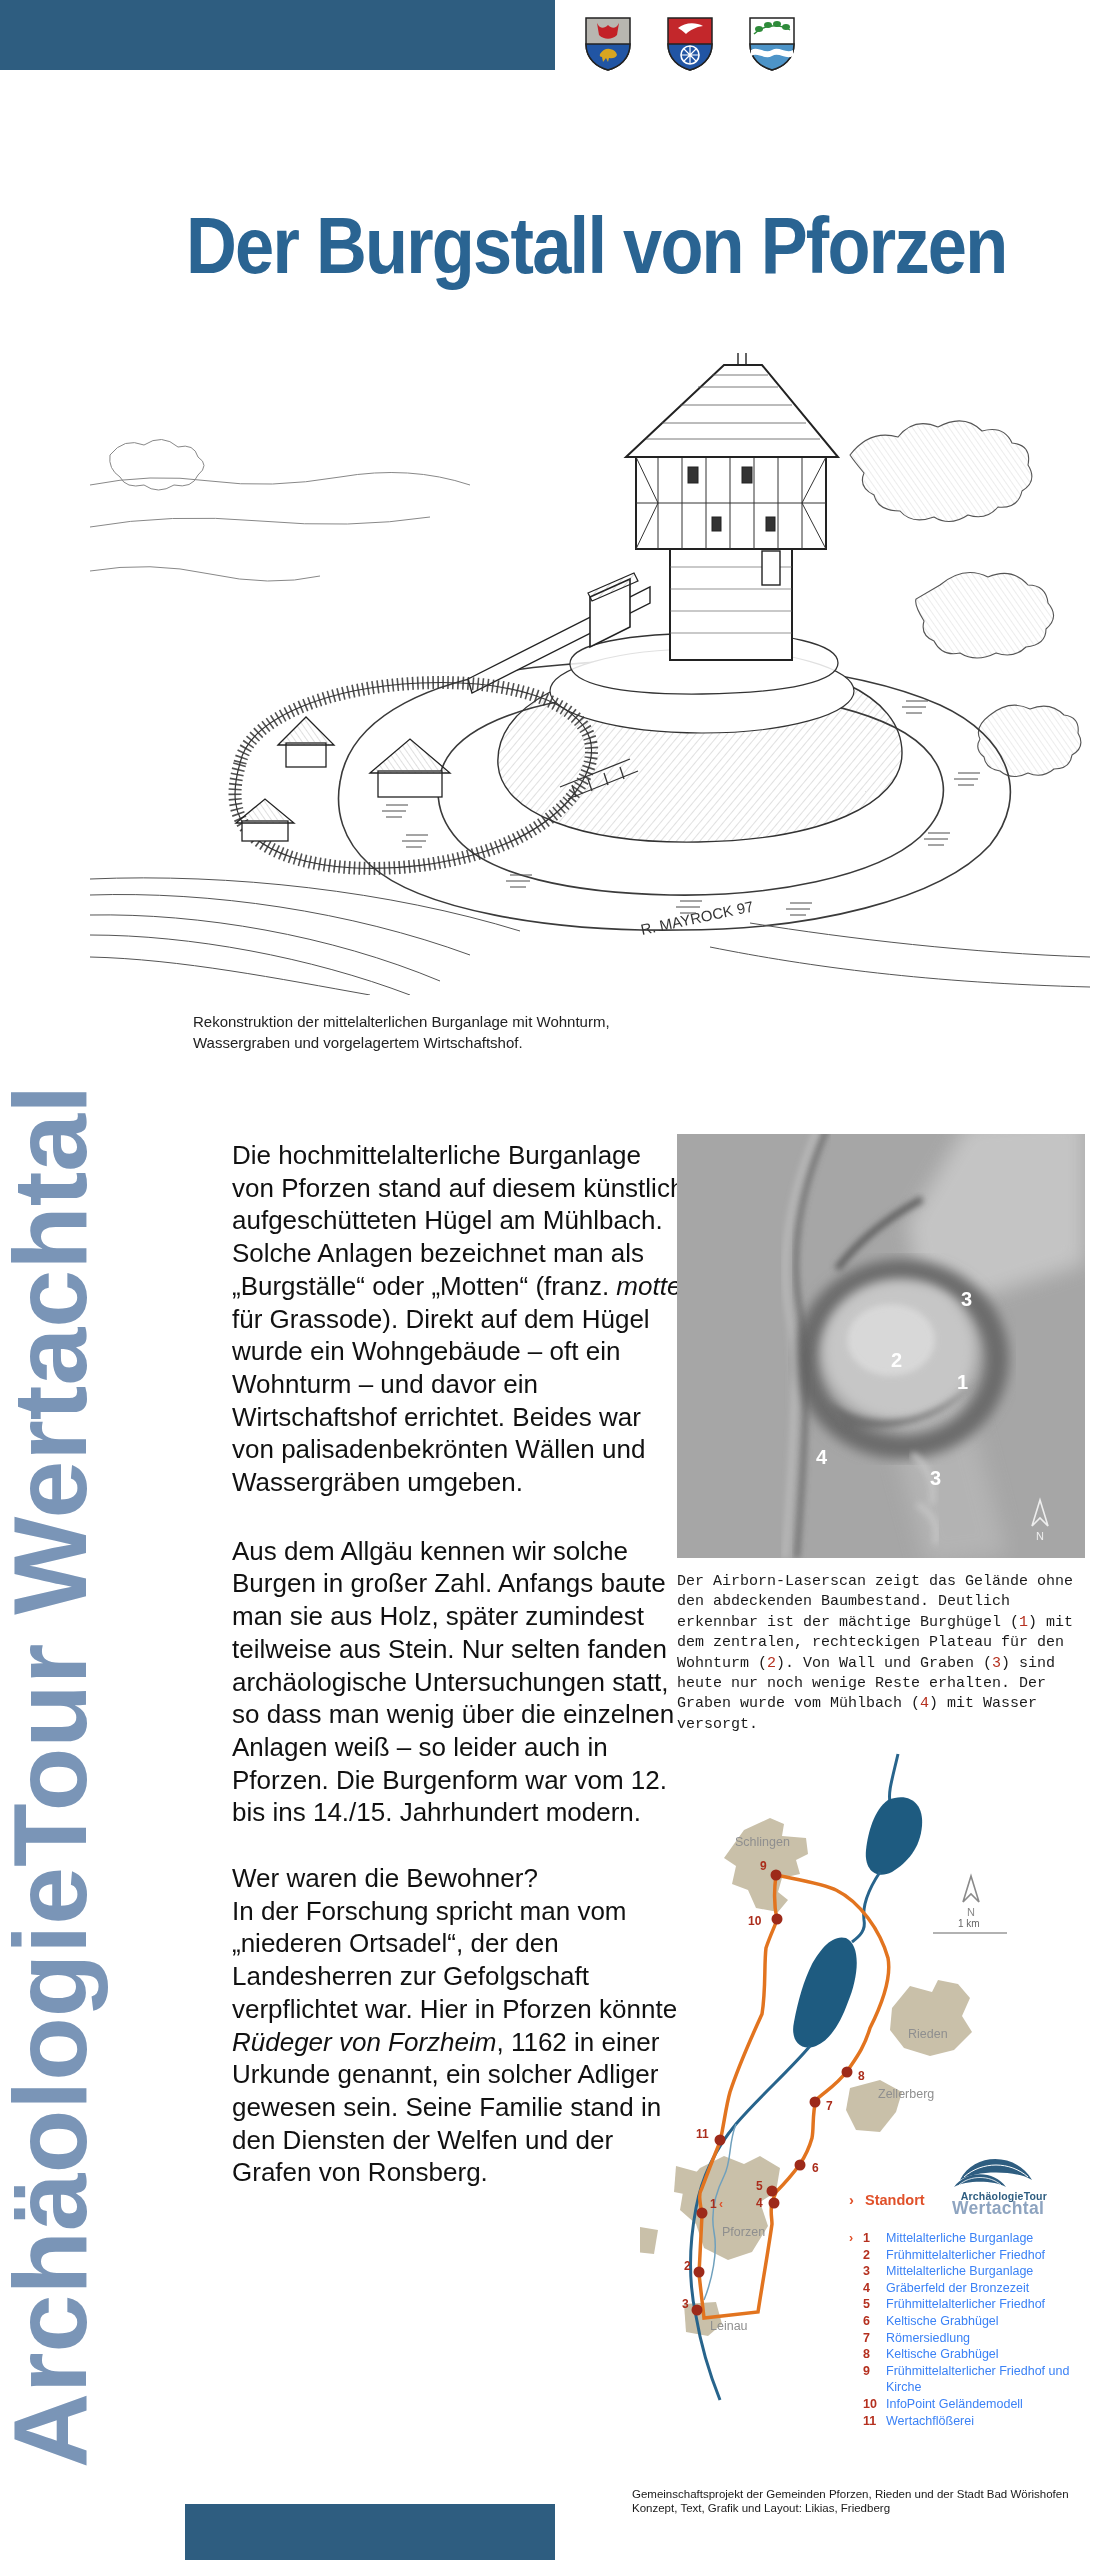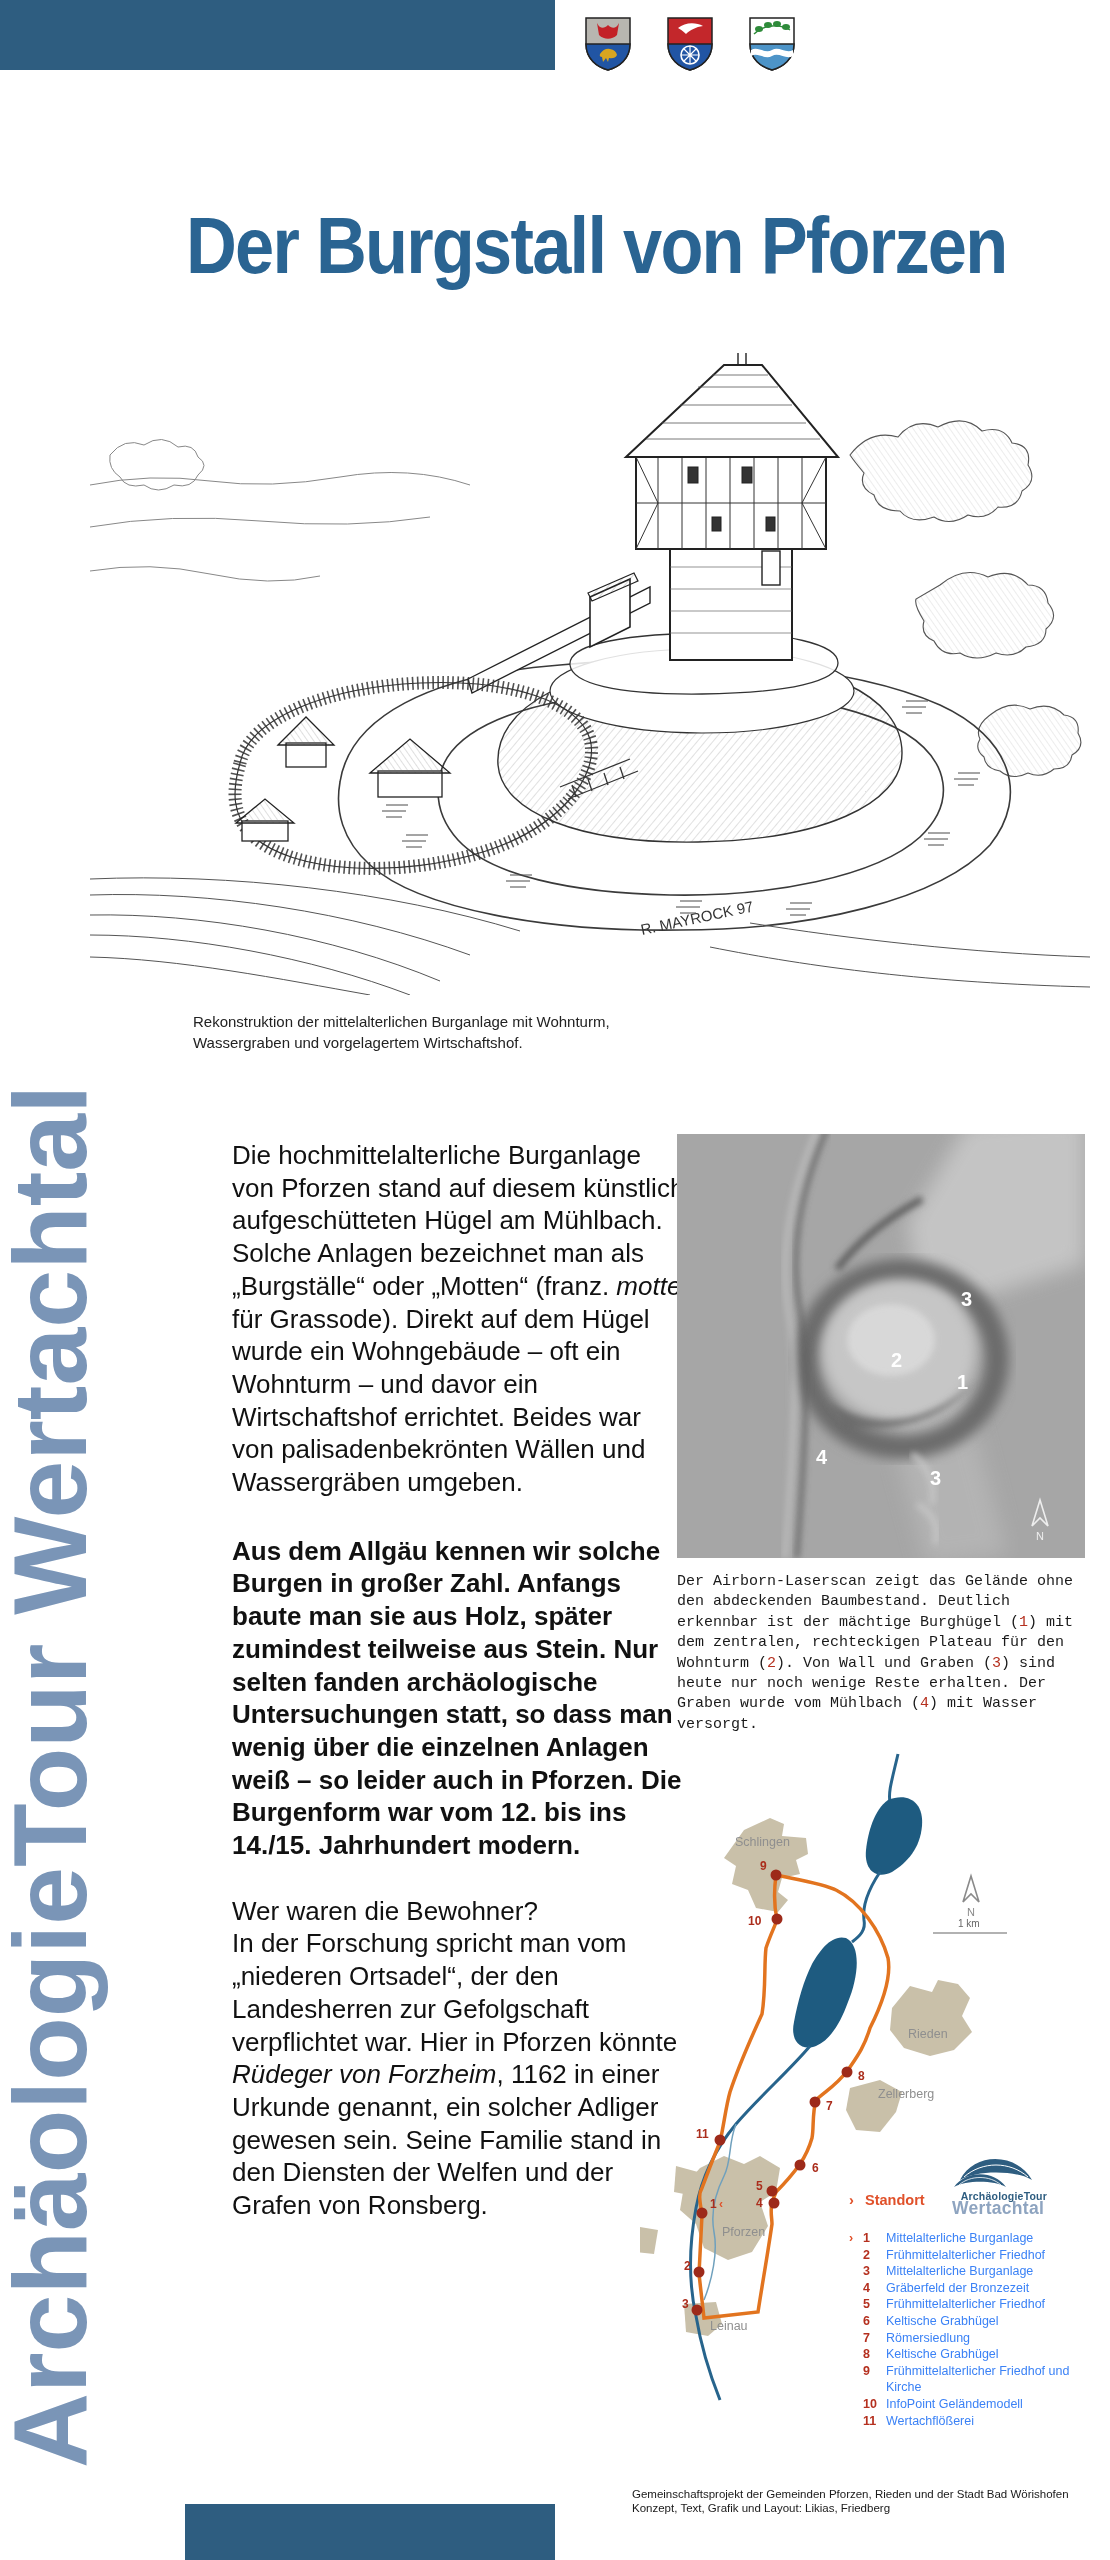--- a/index.html
+++ b/index.html
@@ -172,21 +172,21 @@
       <path d="M0 622 C90 624 190 644 280 660"></path>
       <path d="M620 612 C720 632 840 648 1000 652 M660 588 C760 604 880 618 1000 622"></path>
     </g>
     <text x="552" y="600" font-size="15" fill="#333" transform="rotate(-12 552 600)">R. MAYROCK 97</text>
   </svg>
 
   <div class="abs drawing-caption">Rekonstruktion der mittelalterlichen Burganlage mit Wohnturm, Wassergraben und vorgelagertem Wirtschaftshof.</div>
 
   <div class="abs body-col">
     <p><span>Die hochmittelalterliche Burganlage von Pforzen stand auf diesem künstlich aufgeschütteten Hügel am Mühlbach. Solche Anlagen bezeichnet man als „Burgställe“ oder „Motten“ (franz. </span><i>motte</i><span> für Grassode). Direkt auf dem Hügel wurde ein Wohngebäude – oft ein Wohnturm – und davor ein Wirtschaftshof errichtet. Beides war von palisadenbekrönten Wällen und Wassergräben umgeben.</span></p>
-    <p style="margin-bottom:33px;font-weight:bold;">Aus dem Allgäu kennen wir solche Burgen in großer Zahl. Anfangs baute man sie aus Holz, später zumindest teilweise aus Stein. Nur selten fanden archäologische Untersuchungen statt, so dass man wenig über die einzelnen Anlagen weiß – so leider auch in Pforzen. Die Burgenform war vom 12. bis ins 14./15. Jahrhundert modern.</p>
+    <p style="margin-bottom:33px;">Aus dem Allgäu kennen wir solche Burgen in großer Zahl. Anfangs baute man sie aus Holz, später zumindest teilweise aus Stein. Nur selten fanden archäologische Untersuchungen statt, so dass man wenig über die einzelnen Anlagen weiß – so leider auch in Pforzen. Die Burgenform war vom 12. bis ins 14./15. Jahrhundert modern.</p>
     <p><span style="display:block;">Wer waren die Bewohner?</span><span>In der Forschung spricht man vom „niederen Ortsadel“, der den Landesherren zur Gefolgschaft verpflichtet war. Hier in Pforzen könnte </span><i>Rüdeger von Forzheim</i><span>, 1162 in einer Urkunde genannt, ein solcher Adliger gewesen sein. Seine Familie stand in den Diensten der Welfen und der Grafen von Ronsberg.</span></p>
   </div>
 
   <svg class="abs laserscan" viewBox="0 0 408 424">
     <defs>
       <filter id="b3">
           <feGaussianBlur stdDeviation="3"></feGaussianBlur>
         </filter>
       <filter id="b6">
           <feGaussianBlur stdDeviation="6"></feGaussianBlur>

